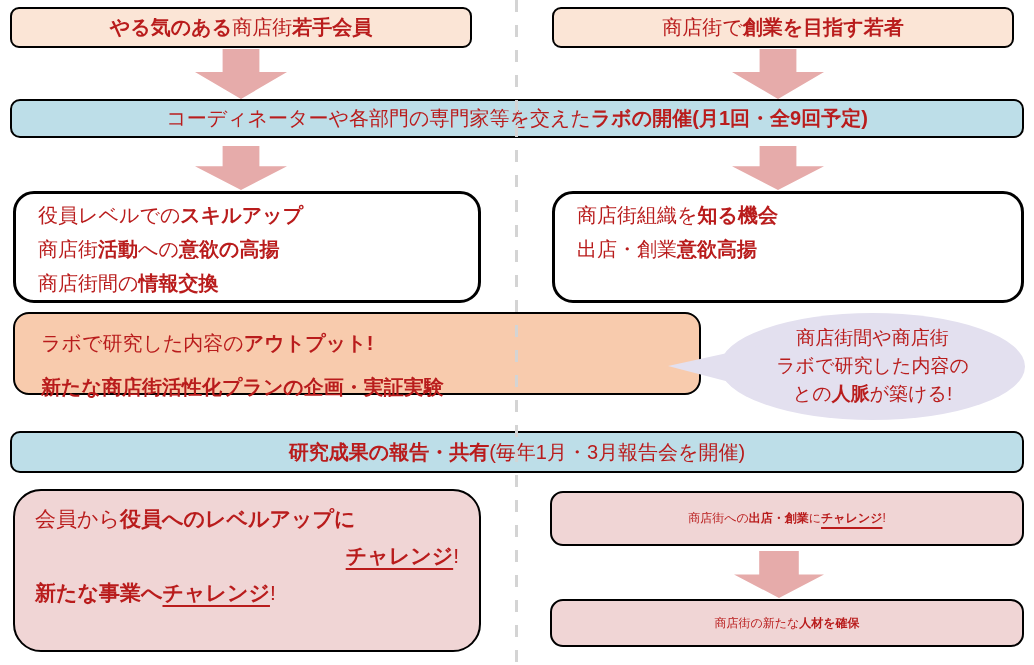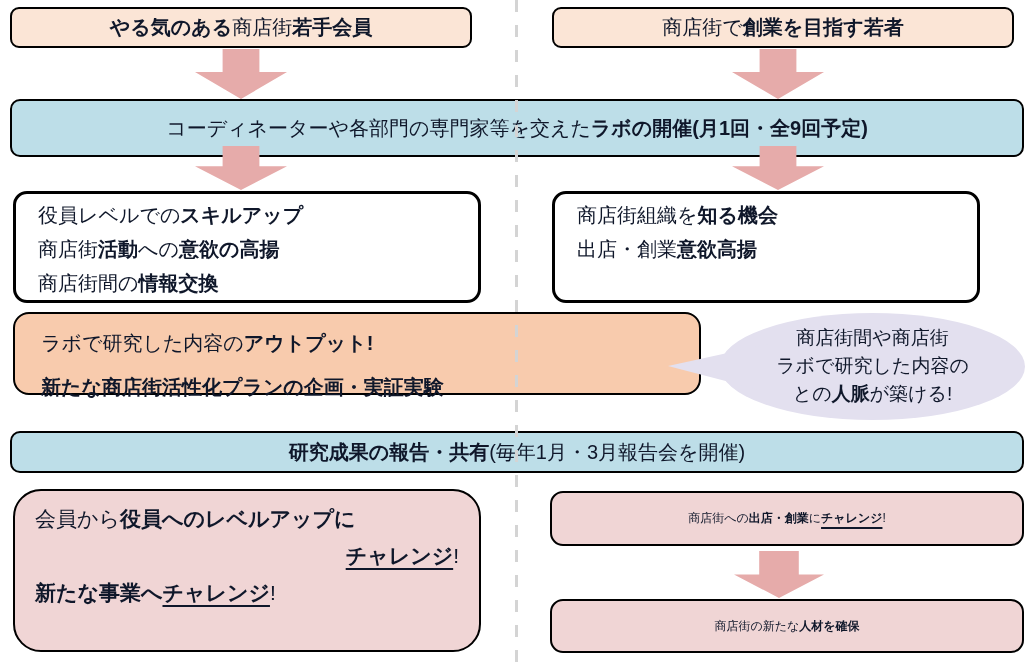--- a/index.html
+++ b/index.html
@@ -1,47 +1,47 @@
 <!DOCTYPE html>
 <html lang="ja" style="--peach: #fbe5d6; --blue: #bddee8; --orange: #f8cbad; --pink: #f0d5d5; --lavender: #e3e0ef; --arrow: #e6abaa; --divider: #d4d4d4; --border: #000000;"><head>
 <meta charset="utf-8">
 <style>
   :root{
     --peach:#fbe5d6; --blue:#bddee8; --orange:#f8cbad; --pink:#f0d5d5;
     --lavender:#e3e0ef; --arrow:#e6abaa; --divider:#d4d4d4; --border:#000000;
   }
   *{margin:0;padding:0;box-sizing:border-box;}
   body{background:#ffffff;font-family:"Liberation Sans","DejaVu Sans",sans-serif;}
-  .canvas{position:relative;width:1034px;height:665px;background:#fff;overflow:hidden;color:#0f172a;}
+  .canvas{position:relative;width:1034px;height:665px;background:#fff;overflow:hidden;color:#b91c1c;}
   .b{font-weight:700;}
   .u{text-decoration:underline;text-decoration-thickness:2px;text-underline-offset:5px;}
   .box{position:absolute;background:var(--peach);border:2px solid var(--border);}
   .centered{display:flex;align-items:center;justify-content:center;text-align:center;}
   .top-box{top:7px;width:462px;height:41px;border-radius:9px;font-size:20px;}
   .tl{left:10px;} .tr{left:552px;}
   .bar{position:absolute;left:10px;width:1014px;background:var(--blue);
        border:2px solid var(--border);border-radius:10px;font-size:20px;}
-  .bar1{top:99px;height:58px;}
+  .bar1{top:99px;height:39px;}
   .bar2{top:431px;height:42px;justify-content:center;}
   .outcome{position:absolute;top:191px;height:112px;background:#fff;border:3.5px solid var(--border);
-           border-radius:14px;font-size:20px;line-height:34px;padding:4px 0 0 22px;}
+           border-radius:21px;font-size:20px;line-height:34px;padding:4px 0 0 22px;}
   .outL{left:13px;width:468px;}
-  .outR{left:552px;width:428px;}
+  .outR{left:552px;width:472px;}
   .orange-box{position:absolute;left:13px;top:312px;width:688px;height:83px;background:var(--orange);
            border:2px solid var(--border);border-radius:16px;font-size:20px;line-height:44px;padding:7px 0 0 26px;}
   .bubble{position:absolute;left:720px;top:313px;width:305px;height:107px;background:var(--lavender);
           border-radius:50%;font-size:19px;line-height:28px;text-align:center;padding-top:11px;z-index:3;}
   .bubble-tail{position:absolute;left:668px;top:344px;width:100px;height:48px;background:var(--lavender);
           clip-path:polygon(0 46%,100% 0,100% 100%);z-index:4;}
   .pink-big{position:absolute;left:13px;top:489px;width:468px;height:163px;background:var(--pink);
           border:2px solid var(--border);border-radius:28px;font-size:21px;line-height:37px;padding:9px 14px 0 20px;}
   .pink-sm{position:absolute;left:550px;width:474px;background:var(--pink);
           border:2px solid var(--border);border-radius:13px;font-size:12px;}
   .pr1{top:491px;height:55px;}
-  .pr2{top:599px;height:54px;}
+  .pr2{top:599px;height:48px;}
   .arrow{position:absolute;background:var(--arrow);
          clip-path:polygon(30% 0,70% 0,70% 46%,100% 46%,50% 100%,0 46%,30% 46%);}
   .a-r1{top:49px;width:92px;height:50px;}
   .a-r2{top:146px;width:92px;height:44px;}
   .a-lx{left:195px;} .a-rx{left:732px;}
   .a-b{left:734px;top:551px;width:90px;height:47px;
        clip-path:polygon(28% 0,72% 0,72% 50%,100% 50%,50% 100%,0 50%,28% 50%);}
   .divider{position:absolute;left:515px;top:0;width:3px;height:665px;z-index:1;
        background:repeating-linear-gradient(to bottom,var(--divider) 0 12px,transparent 12px 25px);}
   .right-line{text-align:right;padding-right:6px;}

